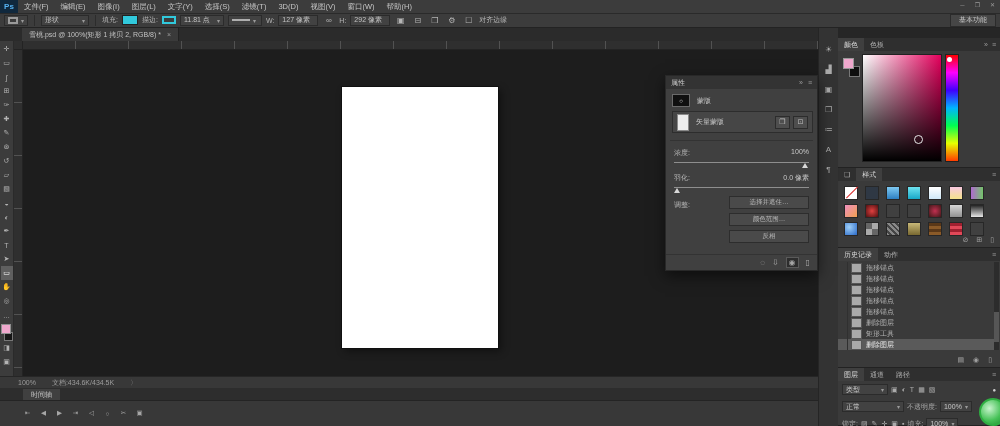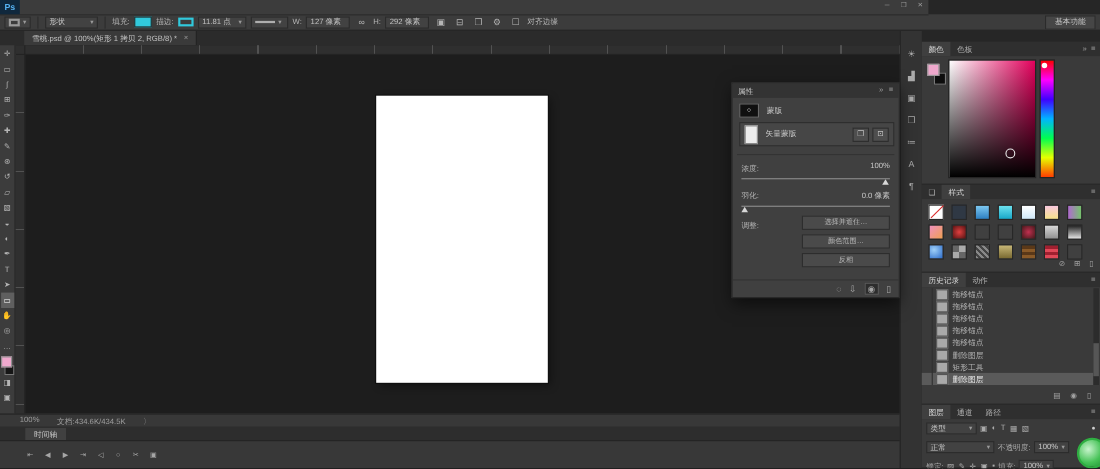--- a/index.html
+++ b/index.html
@@ -1,19 +1,19 @@
 <!DOCTYPE html>
 <html><head>
 <meta charset="utf-8">
 <style>
   html,body{margin:0;padding:0;background:#1a1a1a;}
   #app{position:relative;width:1000px;height:426px;background:#262626;overflow:hidden;
        font-family:"Liberation Sans","DejaVu Sans",sans-serif;color:#c8c8c8;font-size:8px;}
   
-  .menubar{position:absolute;left:0;top:0;width:844px;height:13px;background:#3c3c3c;
+  .menubar{position:absolute;left:0;top:0;width:1000px;height:13px;background:#3c3c3c;
            border-bottom:1px solid #2a2a2a;display:flex;align-items:center;z-index:6;}
   .ps-logo{width:18px;height:13px;background:#10283d;color:#56b2f2;font-weight:bold;
            display:flex;align-items:center;justify-content:center;font-size:8px;}
   .menu-items{display:flex;align-items:center;height:13px;}
   .menu-item{padding:0 6px;font-size:7.5px;color:#c6c6c6;cursor:default;}
   .win-controls{margin-left:auto;display:flex;align-items:flex-start;height:13px;}
   .win-btn{width:15px;text-align:center;color:#9a9a9a;font-size:6px;line-height:10px;}
   
   .optionsbar{position:absolute;left:0;top:13px;width:1000px;height:15px;background:#3c3c3c;
               border-bottom:1px solid #232323;display:flex;align-items:center;gap:4px;
@@ -151,20 +151,34 @@
   .green-circle{position:absolute;left:979px;top:398px;width:28px;height:28px;border-radius:50%;
                 border:2px solid #2fae42;box-sizing:border-box;z-index:8;}
 </style>
 </head>
 <body>
 
 <div id="app">
 
   <div class="menubar">
     <div class="ps-logo">Ps</div>
+    <div class="menu-items">
+
+    <span class="menu-item">文件(F)</span>
+        <span class="menu-item">编辑(E)</span>
+        <span class="menu-item">图像(I)</span>
+        <span class="menu-item">图层(L)</span>
+        <span class="menu-item">文字(Y)</span>
+        <span class="menu-item">选择(S)</span>
+        <span class="menu-item">滤镜(T)</span>
+        <span class="menu-item">3D(D)</span>
+        <span class="menu-item">视图(V)</span>
+        <span class="menu-item">窗口(W)</span>
+        <span class="menu-item">帮助(H)</span>
+      </div>
     <div class="win-controls">
 
     <span class="win-btn">─</span>
         <span class="win-btn">❐</span>
         <span class="win-btn">✕</span>
       </div>
   </div>
 
   <div class="optionsbar">
     <div class="ob-box">

